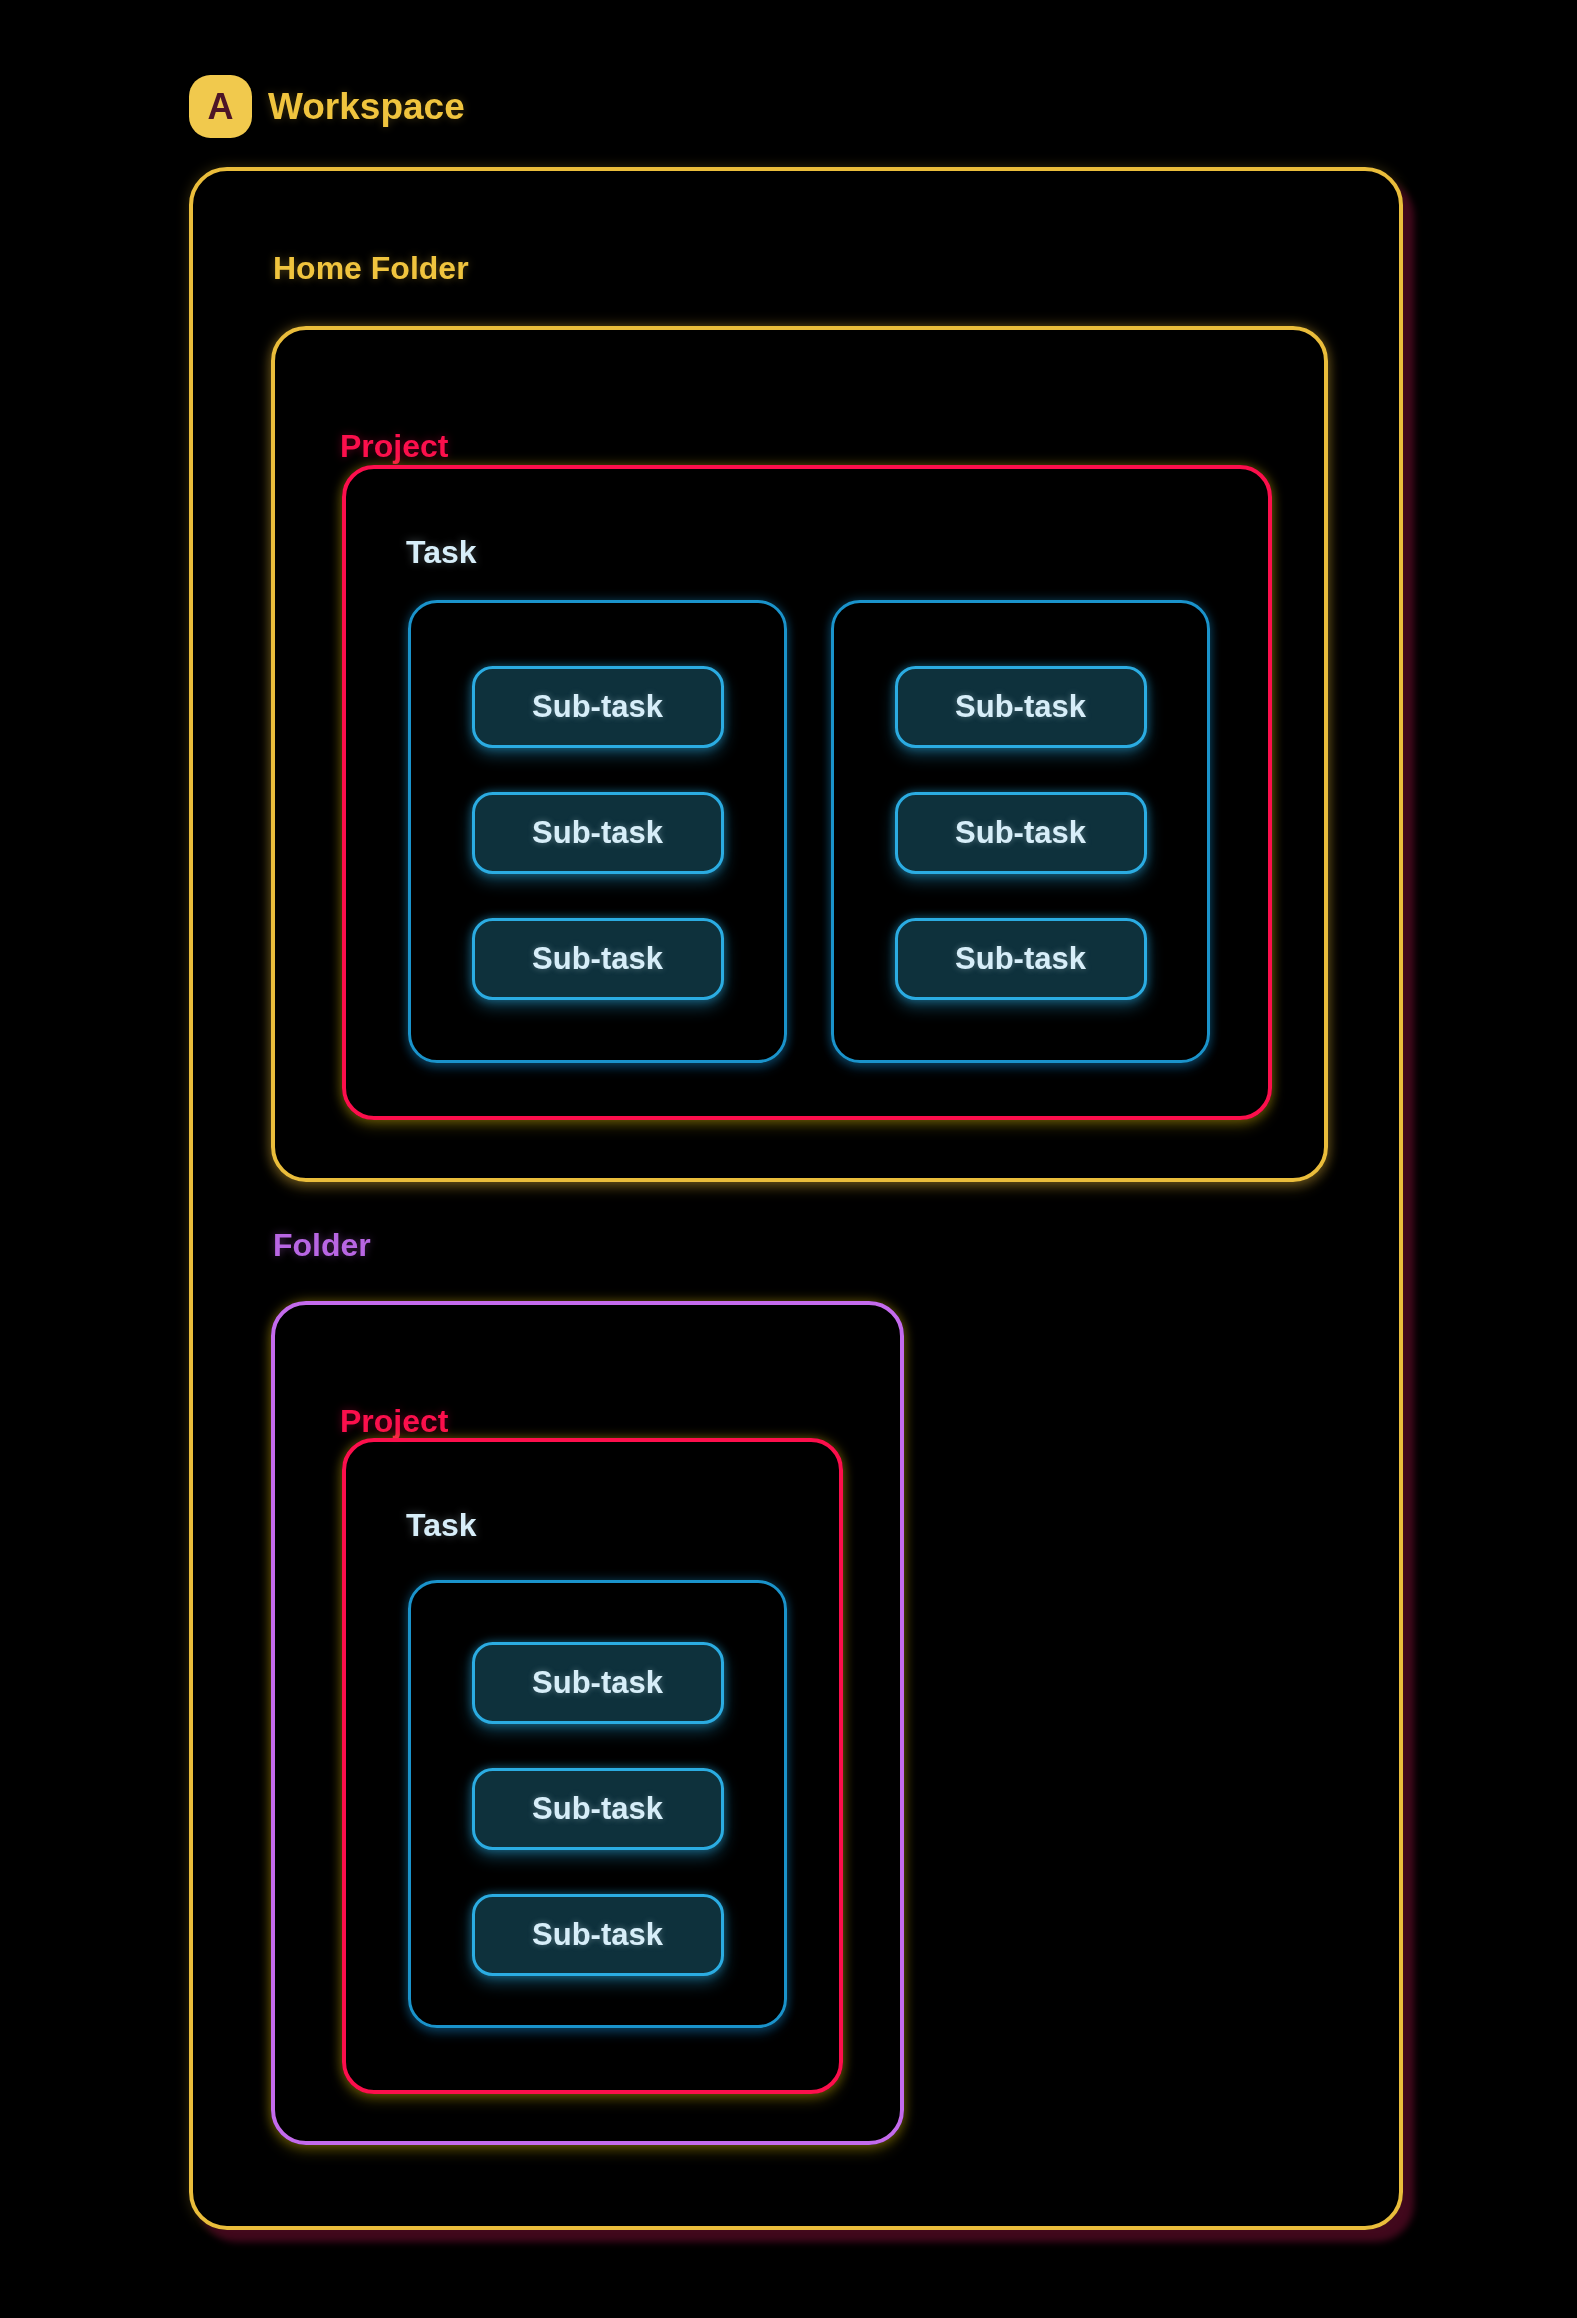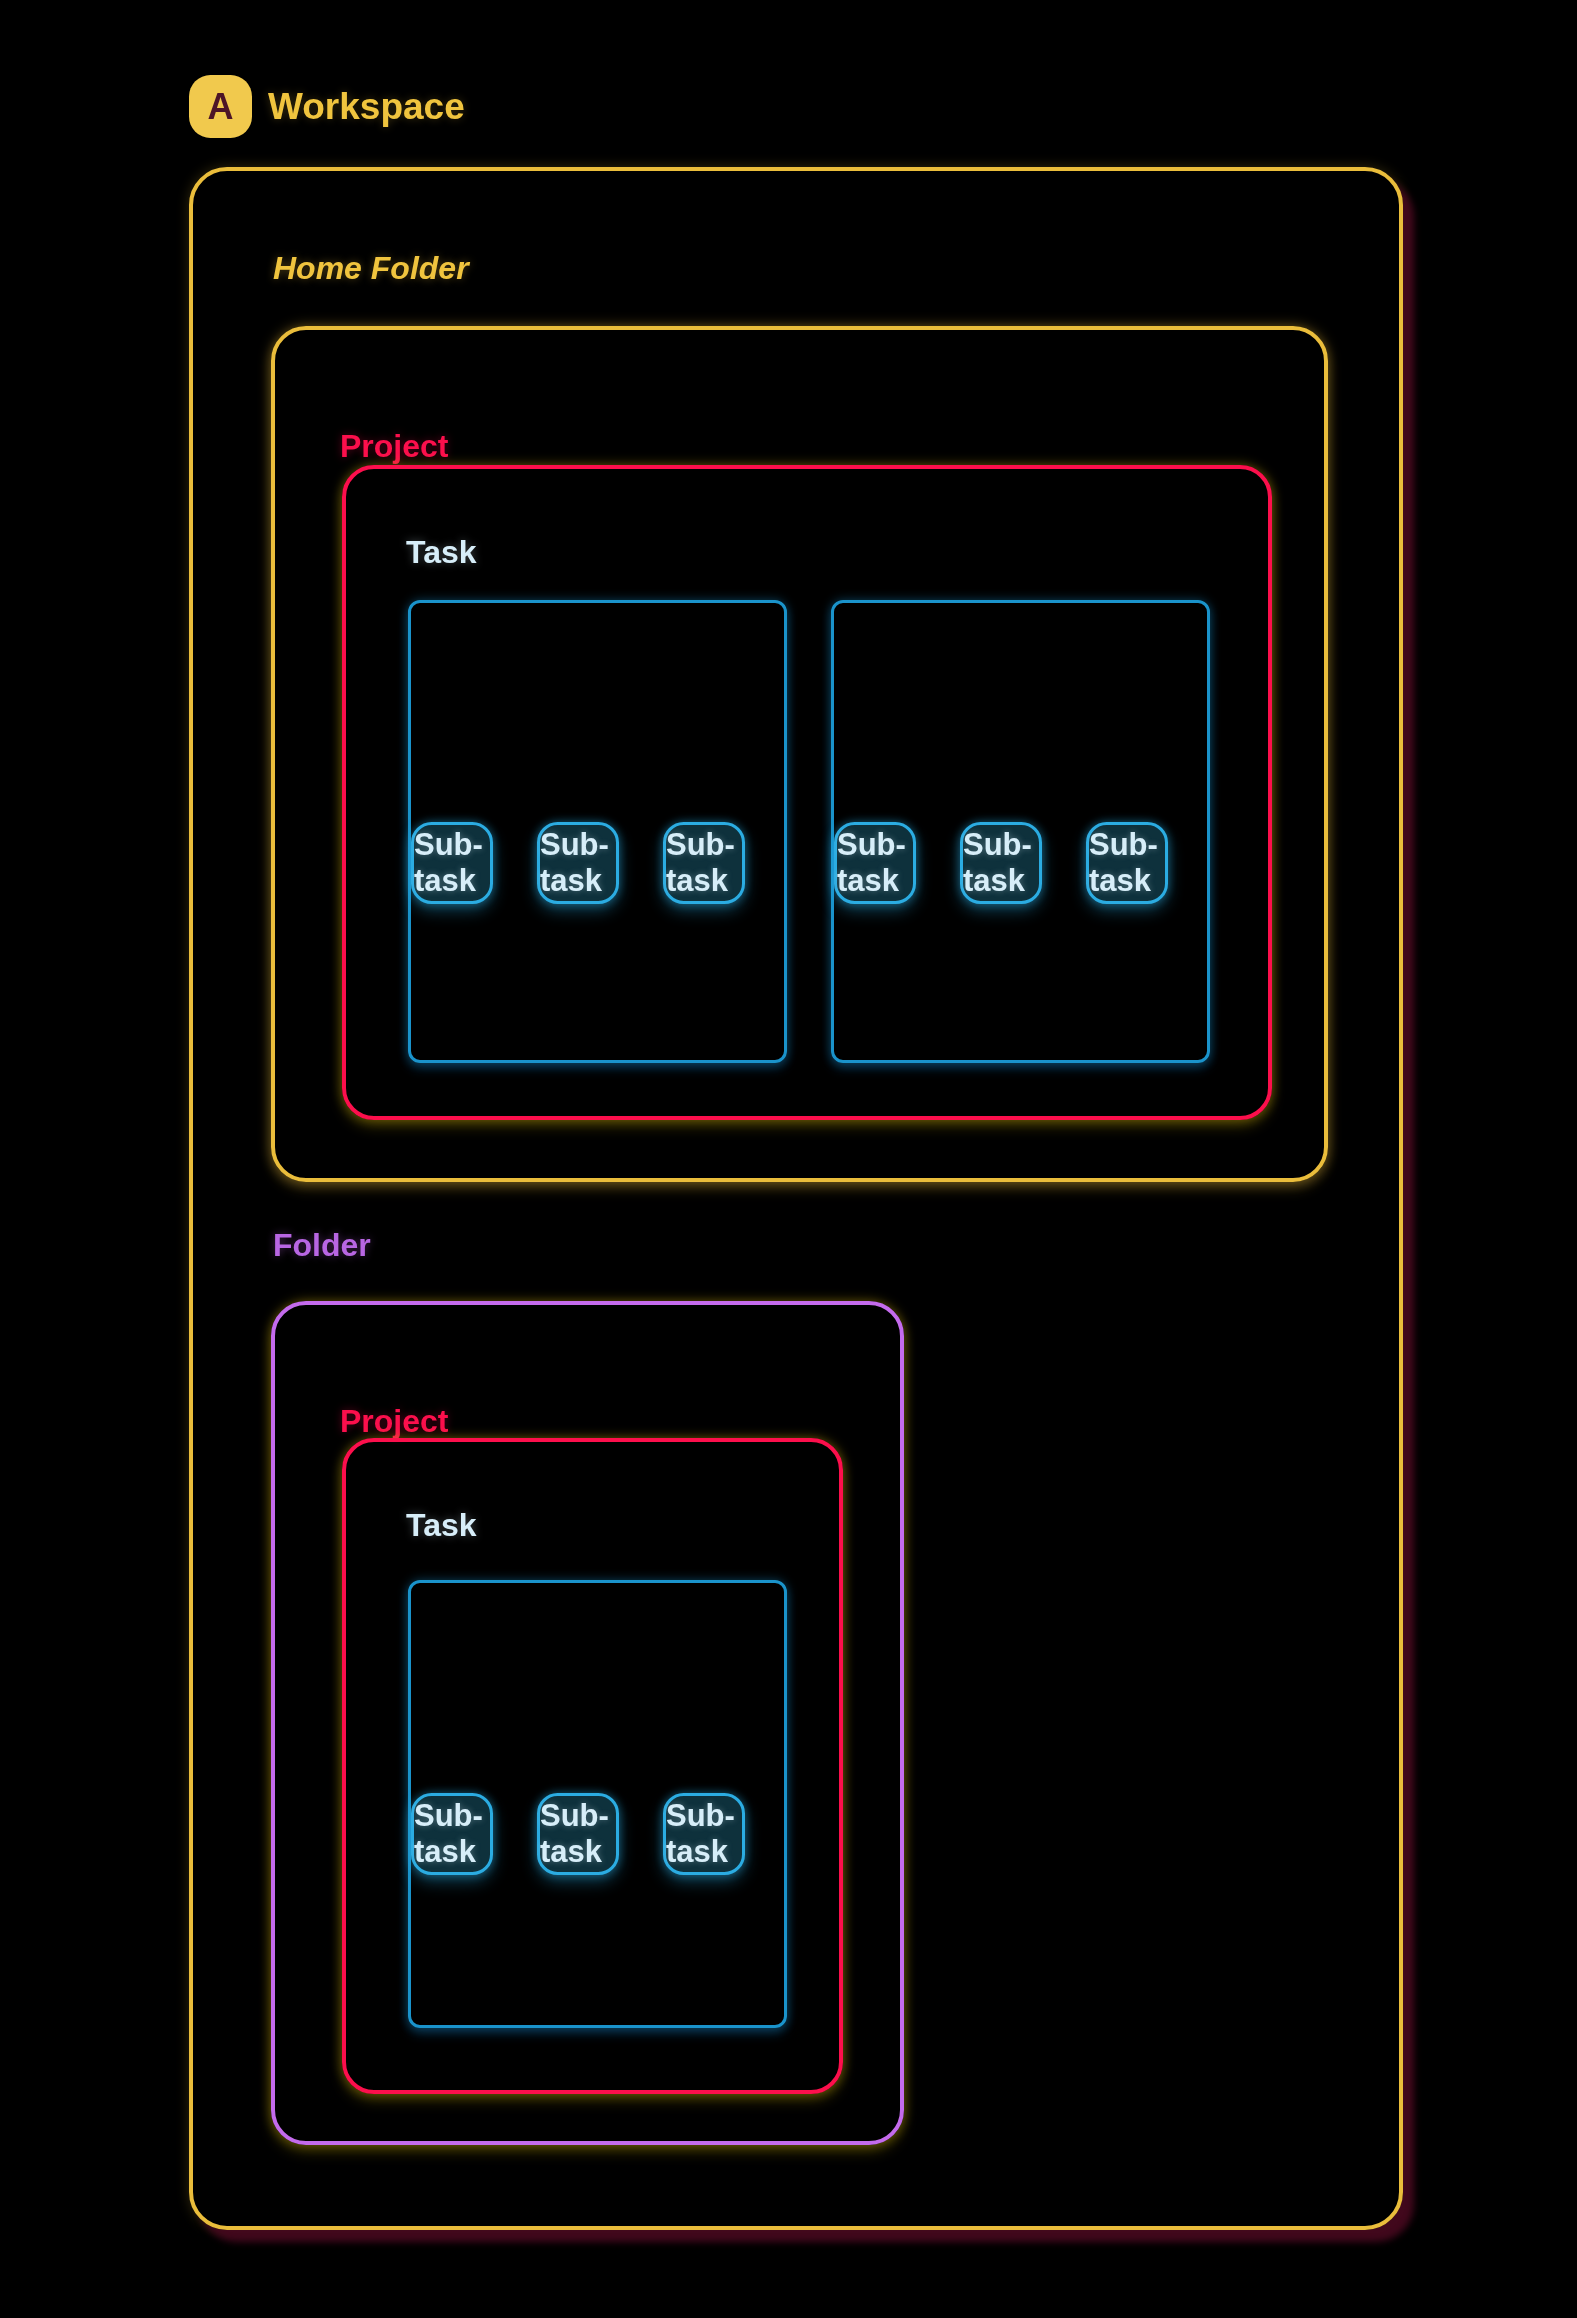--- a/index.html
+++ b/index.html
@@ -36,21 +36,21 @@
     border-radius: 38px;
     box-shadow: 10.3px 12px 7.1px rgba(69,8,30,.95), 0 0 12.7px rgba(234,189,59,.22);
   }
 
   .label { font-size: 32px; line-height: 38px; }
   .label-yellow { color: var(--title-yellow); text-shadow: 0 0 8px rgba(240,196,62,.35); }
   .label-red    { color: var(--project-red);  text-shadow: 0 0 8px rgba(252,15,76,.35); }
   .label-blue   { color: var(--task-text);    text-shadow: 0 0 8px rgba(215,238,249,.3); }
   .label-purple { color: var(--folder-text);  text-shadow: 0 0 8px rgba(196,107,236,.35); text-align: center; }
 
-  .home-folder-label { left: 80px; top: 78px; font-style: italic; }
+  .home-folder-label { left: 80px; top: 78px; }
   .home-folder-box {
     left: 78px; top: 155px; width: 1057px; height: 856px;
     border: 4px solid var(--workspace-yellow);
     border-radius: 35px;
     box-shadow: 0 0 12.7px rgba(233,185,60,.4), 0 6.3px 12.7px rgba(233,185,60,.22);
   }
 
   .project-label-top { left: 65px; top: 67px; margin-top: 30px; }
   .project-box {
     border: 4px solid var(--project-red);
@@ -61,23 +61,23 @@
 
   .task-label-1 { left: 60px; top: 64px; }
 
   .groups-row {
     left: 62px; top: 131px;
     display: flex; gap: 44px;
   }
   .task-group {
     width: 379px; height: 463px;
     border: 3.2px solid var(--group-blue);
-    border-radius: 12px;
+    border-radius: 29px;
     box-shadow: 0 0 10.3px rgba(26,147,203,.38), 0 5.5px 11px rgba(8,50,80,.7);
-    display: flex; flex-direction: row; align-items: center;
+    display: flex; flex-direction: column; align-items: center;
     padding-top: 63px; gap: 44px;
   }
   .subtask {
     width: 252px; height: 82px; flex: 0 0 82px;
     background: var(--subtask-bg);
     border: 3.2px solid var(--subtask-border);
     border-radius: 20.6px;
     display: flex; align-items: center; justify-content: center;
     color: var(--subtask-text);
     font-size: 31px;

